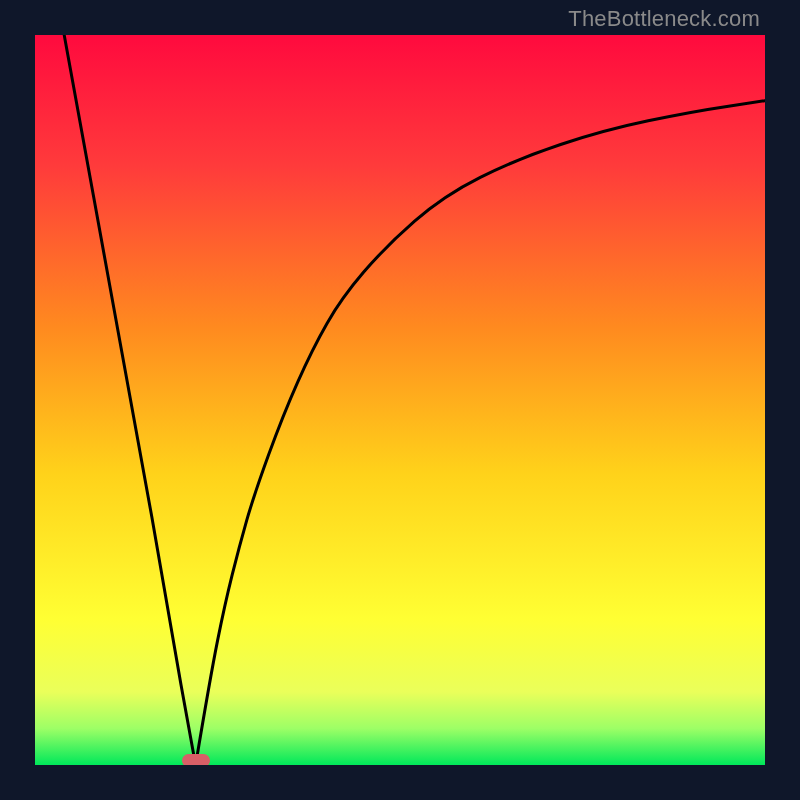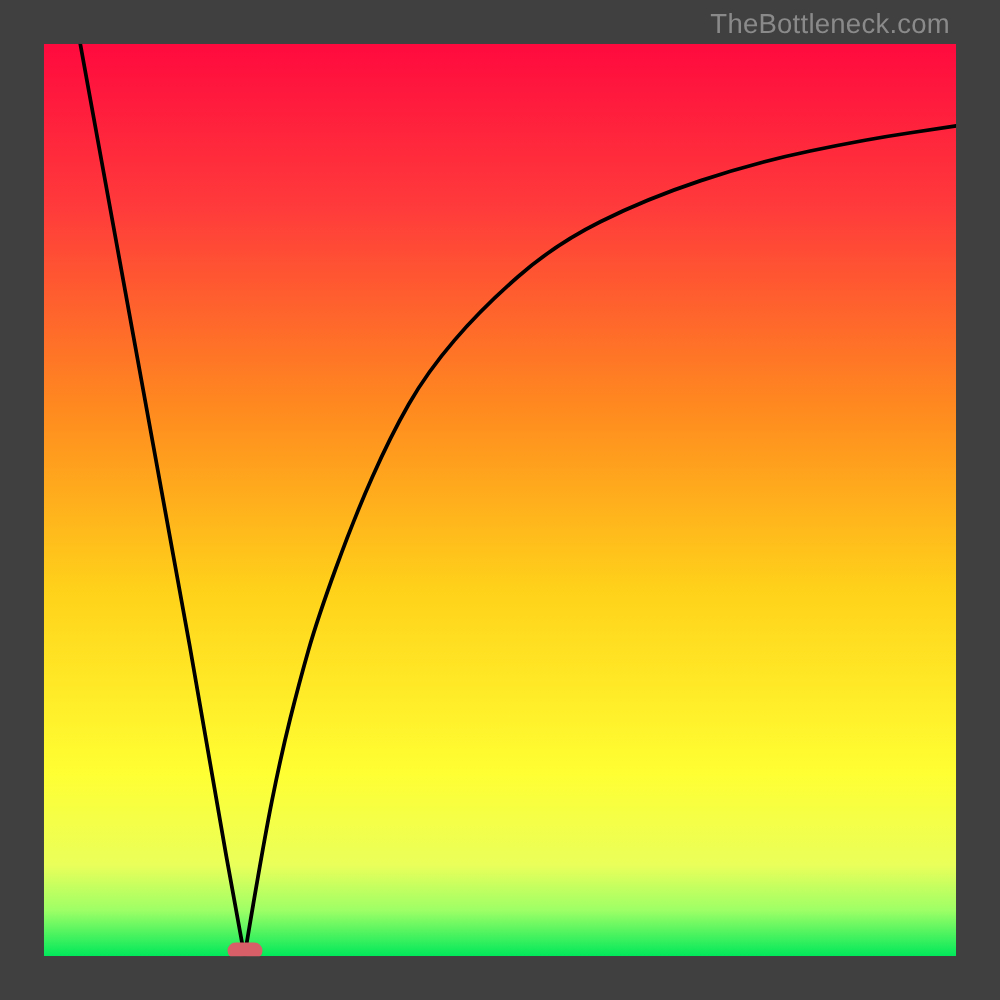--- a/index.html
+++ b/index.html
@@ -7,21 +7,21 @@
     padding: 0;
     width: 800px;
     height: 800px;
     background: #000;
     overflow: hidden;
   }
   .frame {
     position: relative;
     width: 800px;
     height: 800px;
-    background: #404040;
+    background: #0f172a;
   }
   .plot {
     position: absolute;
     left: 35px;
     top: 35px;
     width: 730px;
     height: 730px;
     overflow: hidden;
   }
   .gradient {

